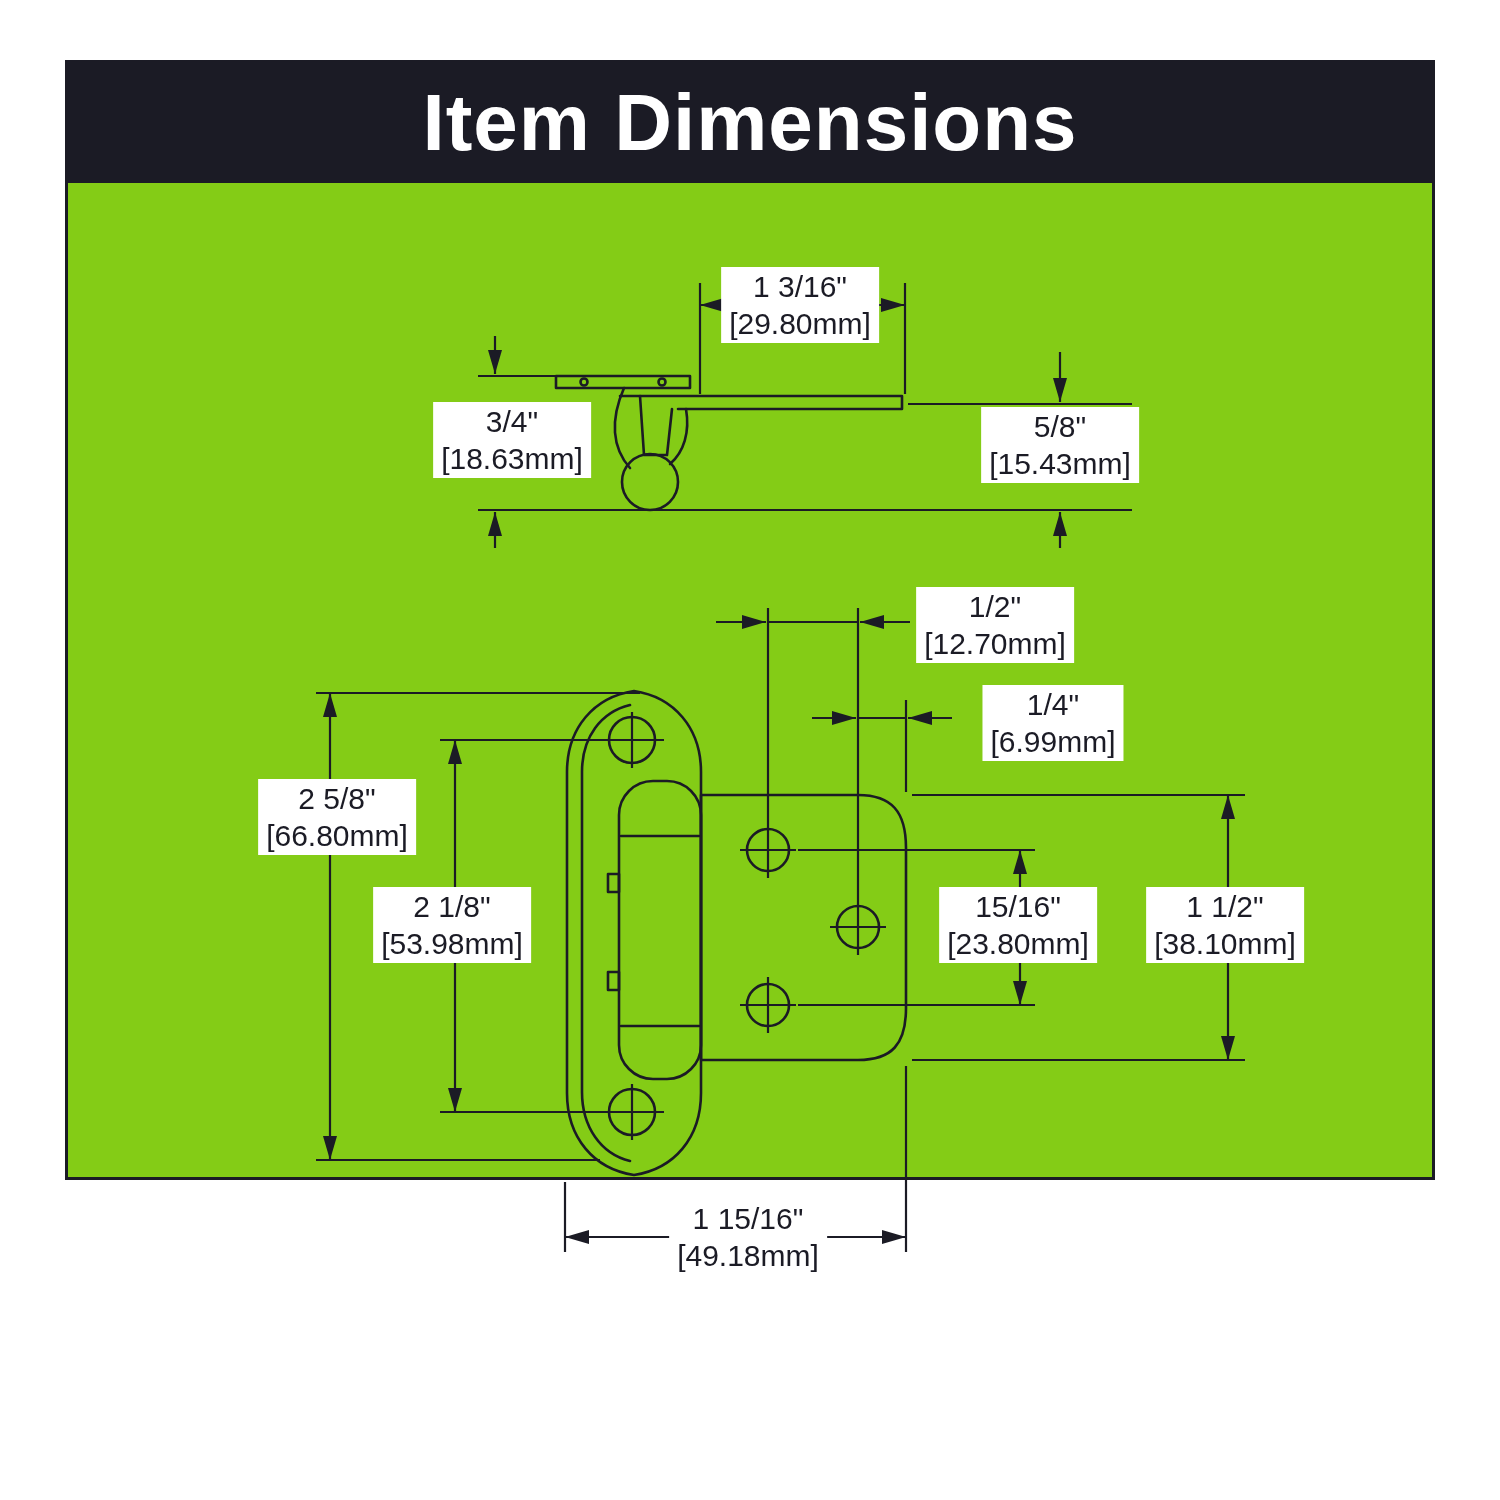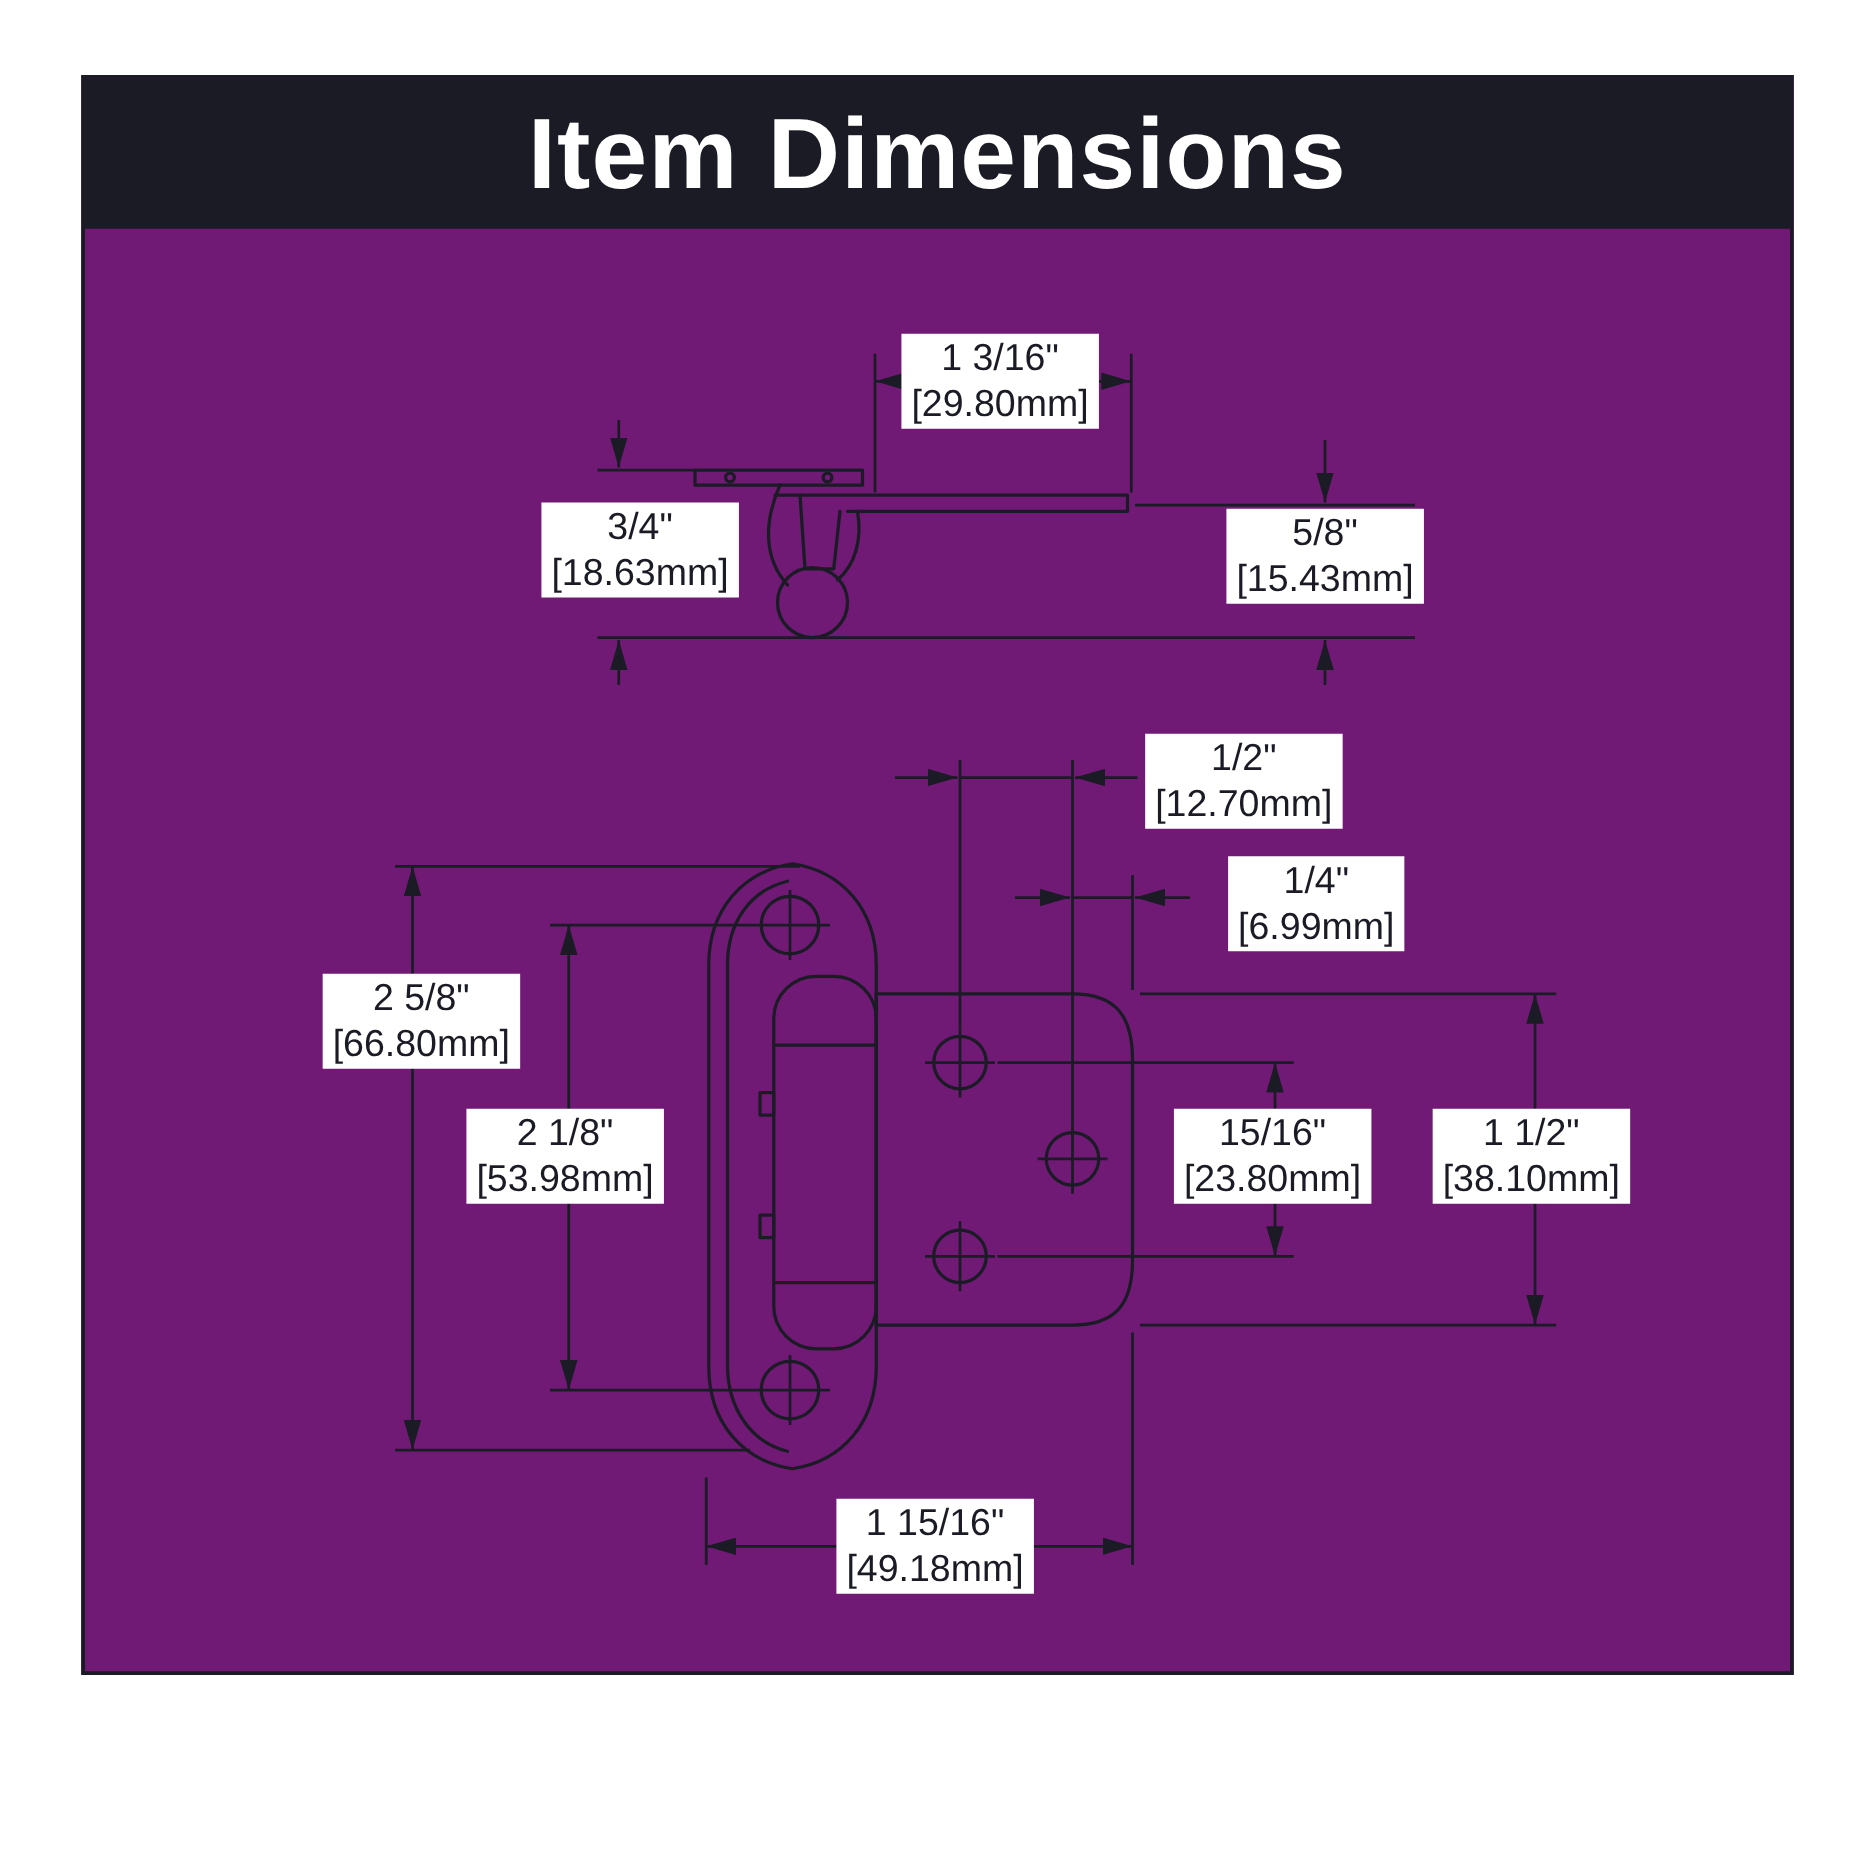--- a/index.html
+++ b/index.html
@@ -4,22 +4,22 @@
 <style>
   * { margin:0; padding:0; box-sizing:border-box; }
   html,body { background:#ffffff; }
   body {
     width:1500px; height:1500px;
     font-family:"Liberation Sans", sans-serif;
     position:relative;
   }
   .page { position:relative; width:1500px; height:1500px; background:#fff; overflow:hidden; }
   .frame {
-    position:absolute; left:65px; top:60px; width:1370px; height:1280px;
-    border:3px solid var(--line,#1b1b25); background:#701a75;
+    position:absolute; left:65px; top:60px; width:1370px; height:1120px;
+    border:3px solid var(--line,#1b1b25); background:#84cc16;
   }
   .banner {
     position:absolute; left:0; top:0; width:100%; height:120px;
     background:var(--banner-bg,#1b1b25);
     display:flex; align-items:center; justify-content:center;
   }
   .banner h1 {
     color:#ffffff; font-size:80px; font-weight:bold; letter-spacing:1px;
   }
   svg.art { position:absolute; left:0; top:0; width:1500px; height:1500px; }

